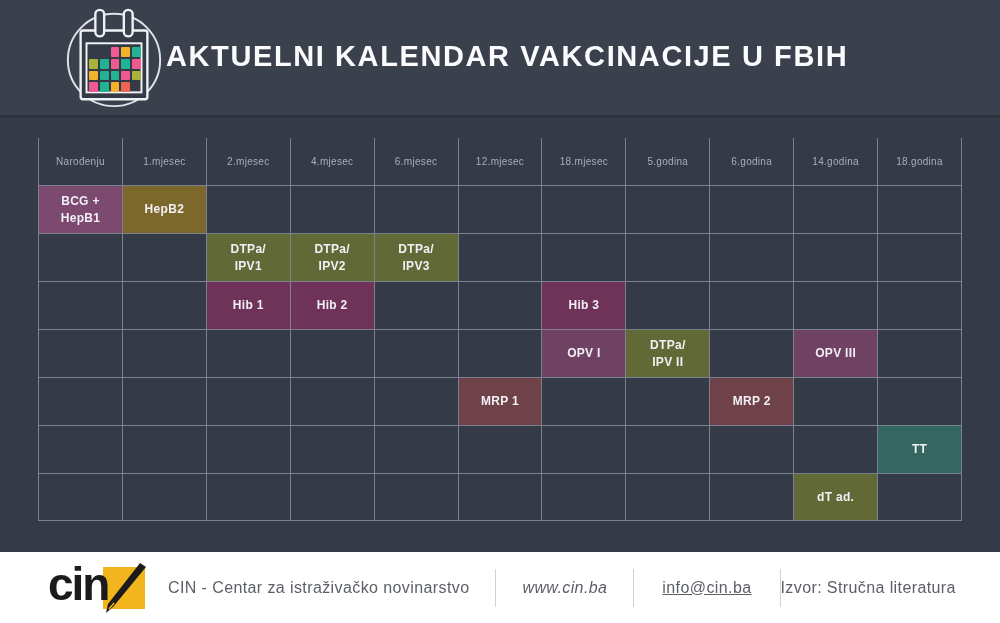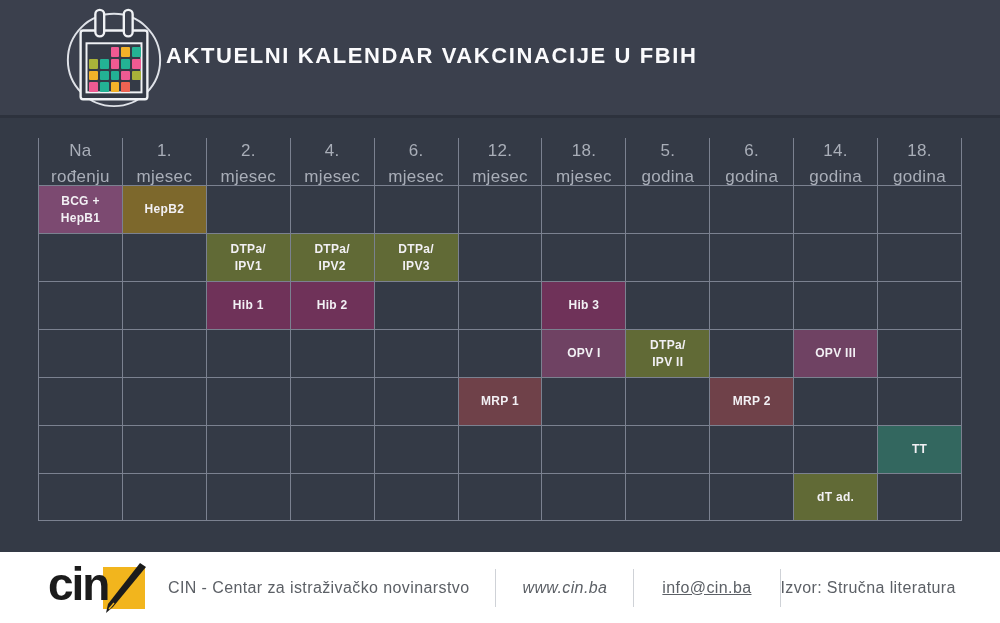--- a/index.html
+++ b/index.html
@@ -17,34 +17,34 @@
   .cal-icon svg{position:absolute;left:0;top:0;}
   .cal-squares{
     position:absolute;left:29px;top:43px;width:52px;height:45px;
     display:grid;grid-template-columns:repeat(5,1fr);grid-template-rows:repeat(4,1fr);
     gap:2px;
   }
   .sq{border-radius:1px;}
   .page-title{
     position:absolute;left:166px;top:0;height:112px;
     display:flex;align-items:center;
-    color:#fbfbfd;font-size:22px;font-weight:bold;letter-spacing:1.6px;
+    color:#fbfbfd;font-size:29px;font-weight:bold;letter-spacing:1.6px;
     white-space:nowrap;
   }
   
   :root{--line:#7b8190;}
   .grid-wrap{position:absolute;left:38px;top:138px;width:924px;}
   .header-row{
     display:grid;grid-template-columns:repeat(11,1fr);height:47px;
     border-left:1px solid var(--line);
   }
   .hcell{
     border-right:1px solid var(--line);
-    display:flex;flex-direction:column;align-items:center;justify-content:center;
-    color:#a9aeb8;font-size:17px;line-height:1.5;letter-spacing:.3px;
+    display:flex;flex-direction:row;align-items:center;justify-content:center;
+    color:#a9aeb8;font-size:10px;line-height:1.5;letter-spacing:.3px;
   }
   .row{
     display:grid;grid-template-columns:repeat(11,1fr);height:48px;
     border-left:1px solid var(--line);
   }
   .cell{
     border-right:1px solid var(--line);border-top:1px solid var(--line);
     display:flex;align-items:center;justify-content:center;text-align:center;
   }
   .row:last-child .cell{border-bottom:1px solid var(--line);}

